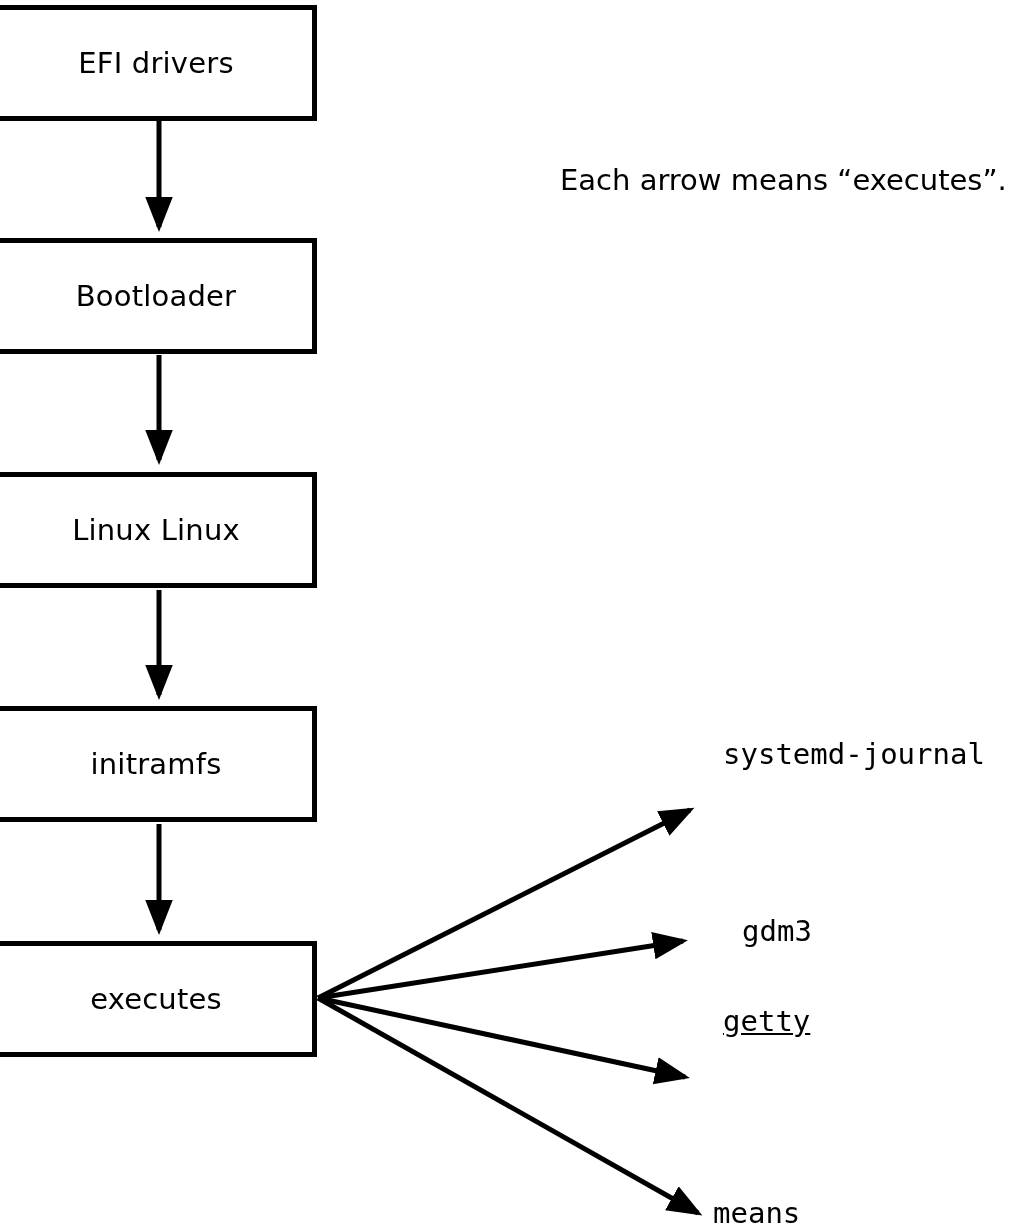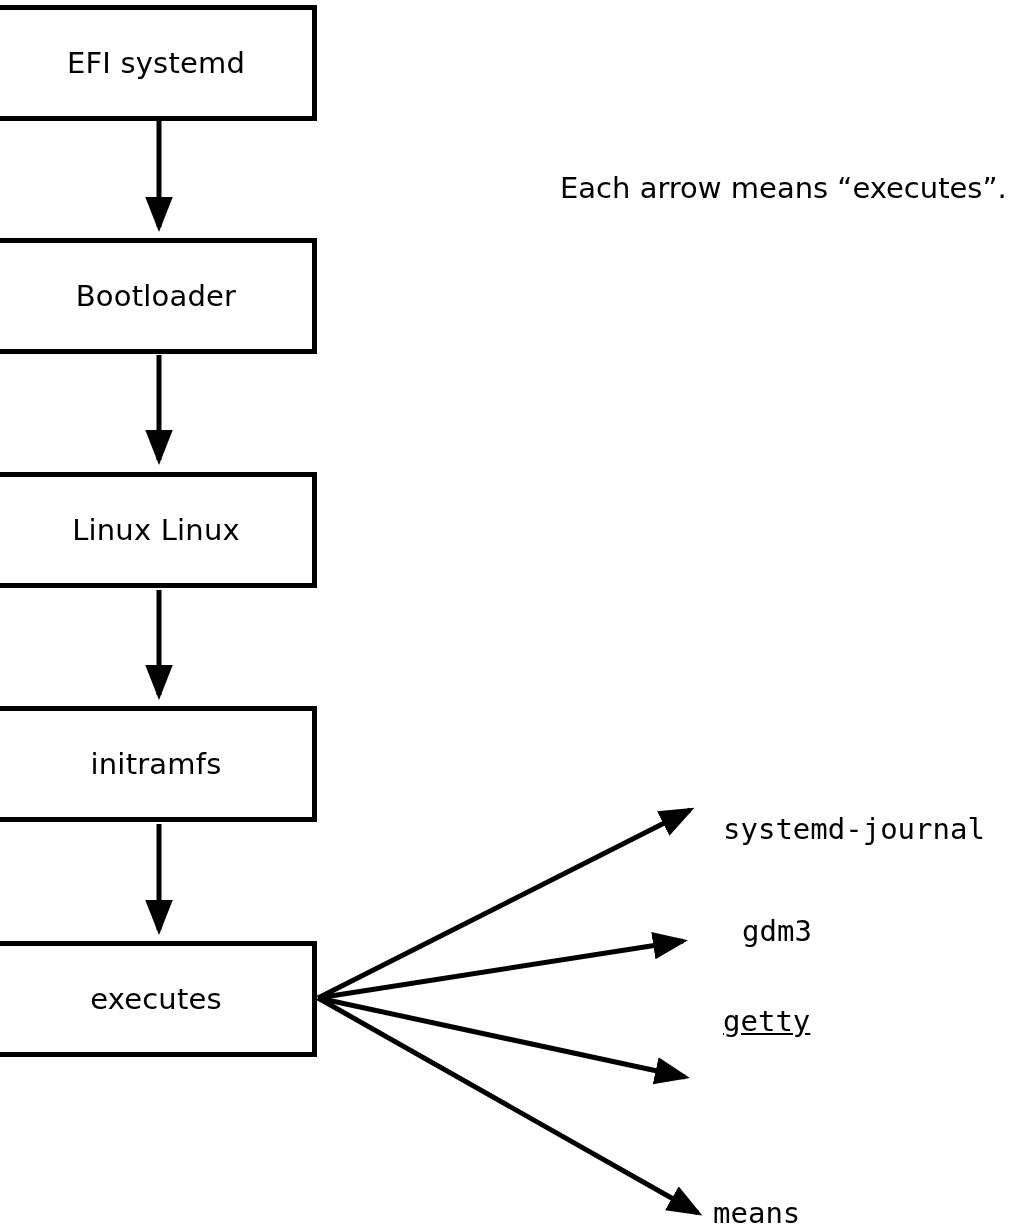--- a/index.html
+++ b/index.html
@@ -36,30 +36,29 @@
     color: #000000;
     letter-spacing: 0.2px;
   }
   .note {
     position: absolute;
     left: 560px;
     top: 163px;
     font-size: 29px;
     color: #000000;
     white-space: nowrap;
-    margin-top: 8px;
   }
   .spawn-label {
     position: absolute;
     font-family: "DejaVu Sans Mono", "Liberation Mono", monospace;
     font-size: 29px;
     color: #000000;
     white-space: nowrap;
   }
-  .spawn-journal { left: 723px; top: 812px; }
+  .spawn-journal { left: 723px; top: 737px; }
   .spawn-gdm3    { left: 742px; top: 914px; }
   .spawn-getty   { left: 723px; top: 1004px; text-decoration: underline; }
   .spawn-sshd    { left: 713px; top: 1196px; }
 </style>
 </head>
 <body>
 
 <div class="stage">
 
   <svg class="arrow-layer" viewBox="0 0 1023 1230" xmlns="http://www.w3.org/2000/svg">
@@ -90,21 +89,21 @@
     </g>
     <g>
       <line x1="318" y1="998" x2="685" y2="1077" stroke="#000000" stroke-width="5" marker-end="url(#arrowhead)"></line>
     </g>
     <g>
       <line x1="318" y1="998" x2="698" y2="1213" stroke="#000000" stroke-width="5" marker-end="url(#arrowhead)"></line>
     </g>
   </svg>
 
   <div class="node" style="top: 5px;">
-    <span>EFI systemd</span>
+    <span>EFI drivers</span>
   </div>
   <div class="node" style="top: 238px;">
     <span>Bootloader</span>
   </div>
   <div class="node" style="top: 472px;">
     <span>Linux Linux</span>
   </div>
   <div class="node" style="top: 706px;">
     <span>initramfs</span>
   </div>

